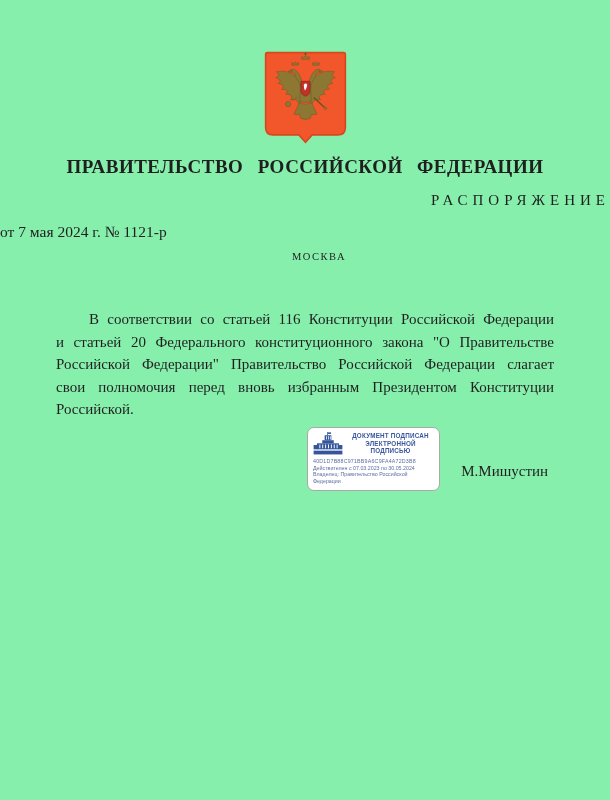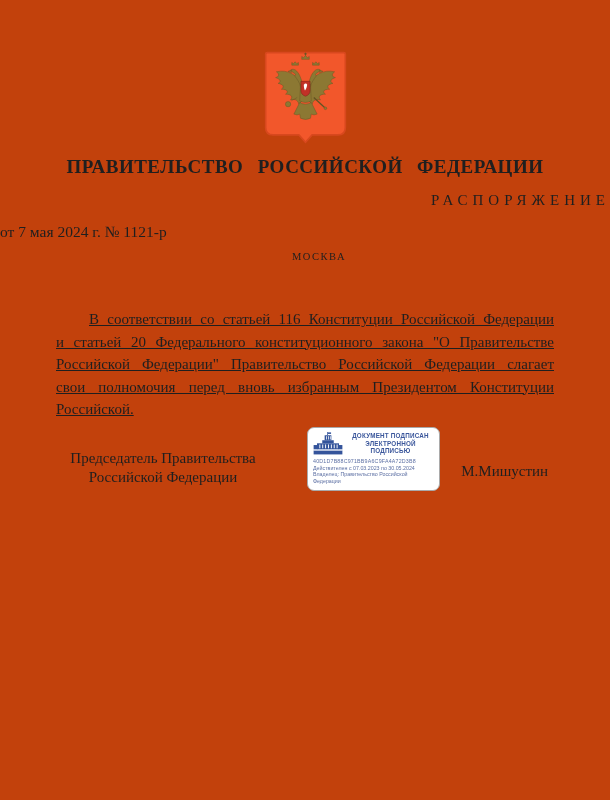--- a/index.html
+++ b/index.html
@@ -1,19 +1,19 @@
 <!DOCTYPE html>
 <html><head>
 <meta charset="utf-8">
 <style>
   html,body{margin:0;padding:0;background:#ffffff;}
   .page{
     position:relative;
     width:610px;height:800px;
-    background:#c2410c;
+    background:#86efac;
     font-family:"Liberation Serif", serif;
     color:#1f1f1f;
     overflow:hidden;
   }
   .emblem{
     position:absolute;left:264px;top:51px;width:83px;height:93px;
   }
   .emblem svg{width:100%;height:100%;display:block;}
   .org-title{
     position:absolute;top:156px;left:0;width:100%;
@@ -32,21 +32,20 @@
     position:absolute;top:251px;left:14px;width:100%;
     text-align:center;font-size:10.5px;letter-spacing:1.5px;
   }
   .body-text{
     position:absolute;left:56px;top:308px;width:498px;
     font-size:15px;line-height:22.5px;
   }
   .body-line{
     text-align:justify;
     text-align-last:justify;
-    text-decoration:underline;
   }
   .body-line.first{text-indent:33px;}
   .body-line.last{text-align-last:left;}
   .signature{
     position:absolute;left:0;top:425px;width:100%;height:80px;
   }
   .sig-position{
     position:absolute;left:66px;top:24px;width:194px;
     text-align:center;font-size:15px;line-height:18.5px;
   }
@@ -110,24 +109,20 @@
 
   <div class="body-text">
     <div class="body-line first">В соответствии со статьей 116 Конституции Российской Федерации</div>
     <div class="body-line">и статьей 20 Федерального конституционного закона "О Правительстве</div>
     <div class="body-line">Российской Федерации" Правительство Российской Федерации слагает</div>
     <div class="body-line">свои полномочия перед вновь избранным Президентом Конституции</div>
     <div class="body-line last">Российской.</div>
   </div>
 
   <div class="signature">
-    <div class="sig-position">
-      <div>Председатель Правительства</div>
-      <div>Российской Федерации</div>
-    </div>
 
     <div class="stamp">
       <div class="stamp-head">
         <div class="stamp-icon">
           <svg viewBox="0 0 30 24" xmlns="http://www.w3.org/2000/svg">
             <g fill="#34549B">
               <rect x="14.2" y="0" width="0.8" height="3.4"></rect>
               <rect x="15" y="0.4" width="3.2" height="1.6"></rect>
               <rect x="11.5" y="3.4" width="7" height="5.2"></rect>
               <rect x="9" y="8.6" width="12" height="3.2"></rect>

